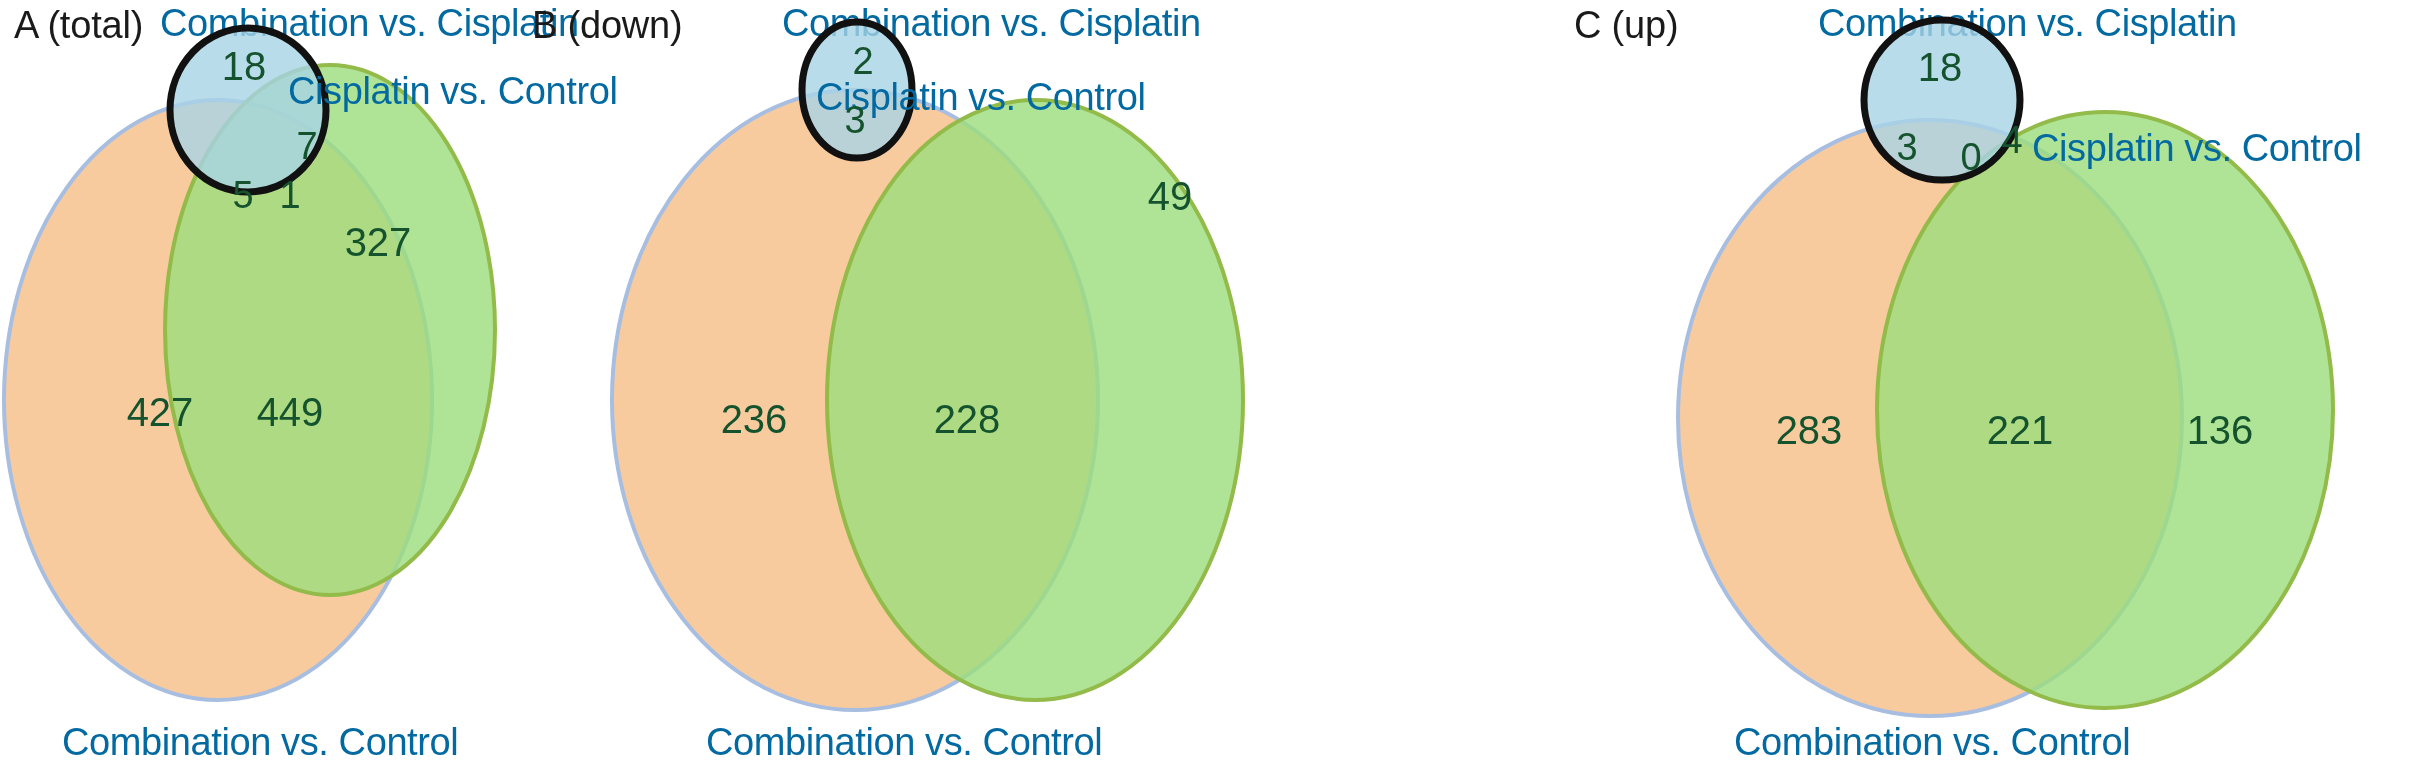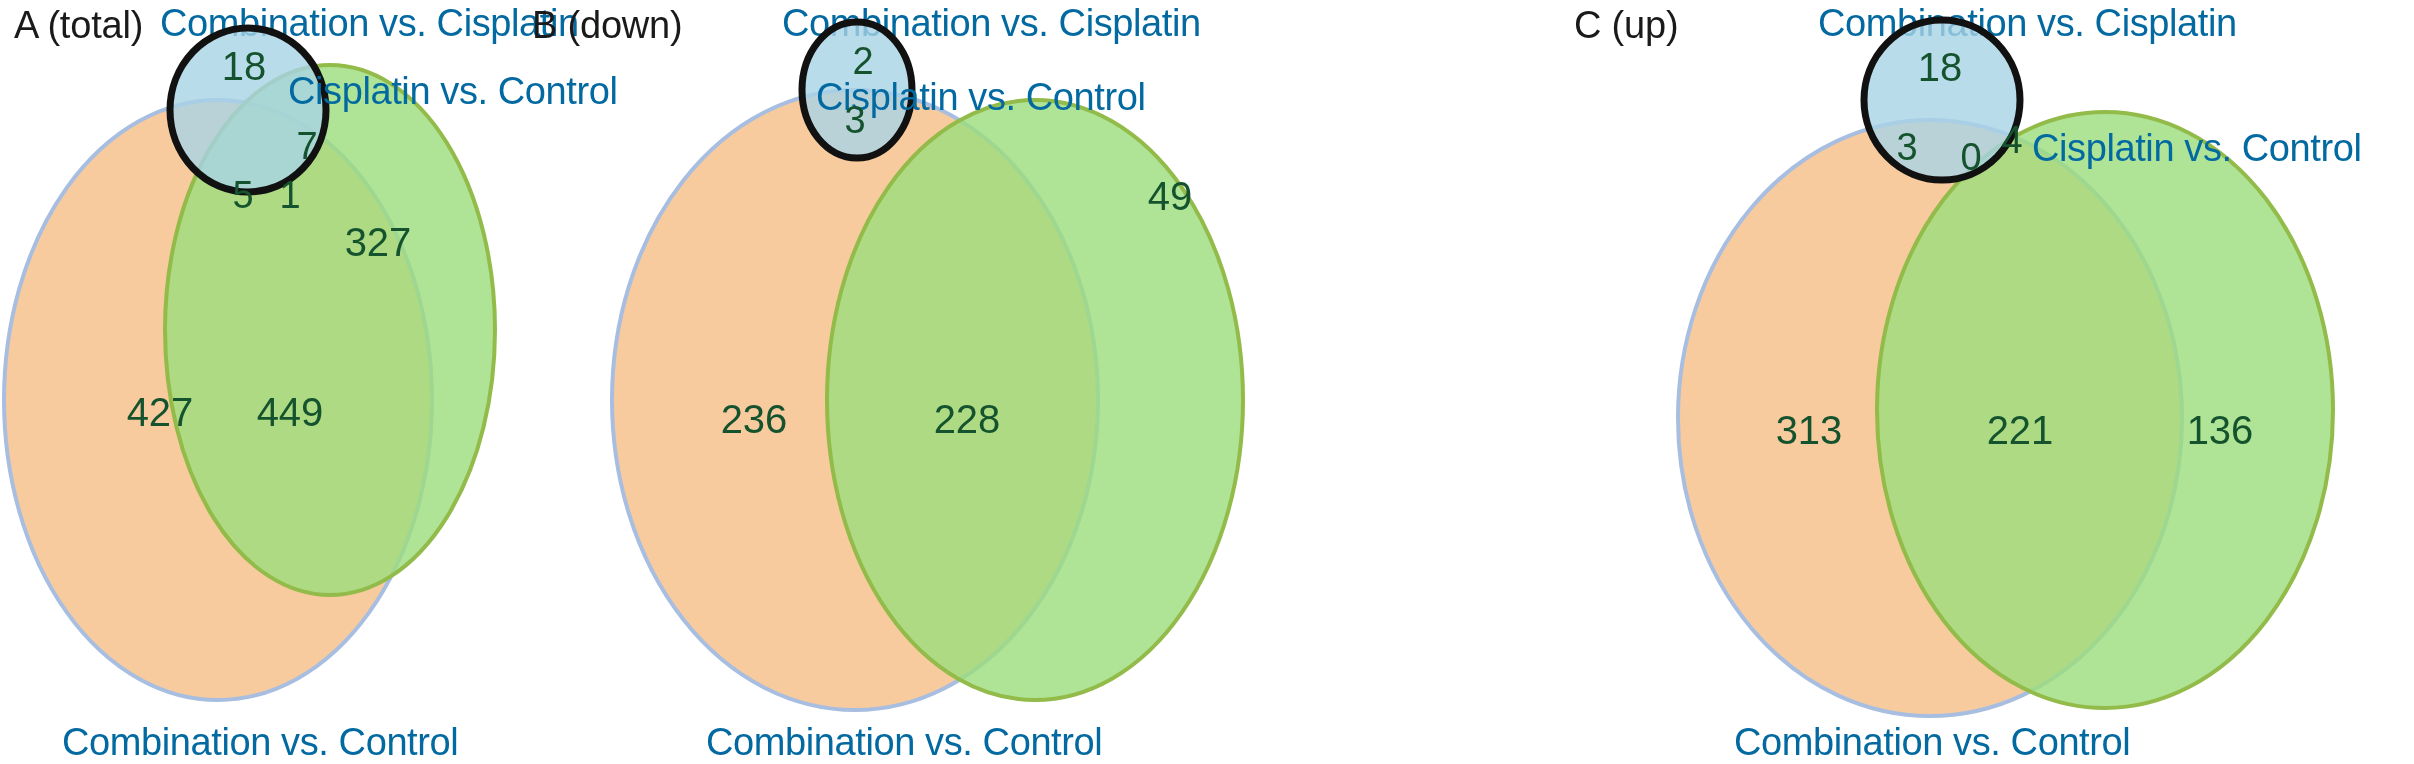--- a/index.html
+++ b/index.html
@@ -135,20 +135,20 @@
 
       <ellipse cx="382" cy="100" rx="78" ry="80" fill="#a8d3e6" fill-opacity="0.80" stroke="#111111" stroke-width="7"></ellipse>
     </svg>
 
     <div class="cap-label" style="left:472px; top:129px;">Cisplatin vs. Control</div>
 
     <div class="count" style="left:380px; top:67px;">18</div>
     <div class="count small" style="left:347px; top:147px;">3</div>
     <div class="count small" style="left:411px; top:157px;">0</div>
     <div class="count small" style="left:452px; top:140px;">4</div>
-    <div class="count" style="left:249px; top:430px;">313</div>
+    <div class="count" style="left:249px; top:430px;">283</div>
     <div class="count" style="left:460px; top:430px;">221</div>
     <div class="count" style="left:660px; top:430px;">136</div>
 
     <div class="cap-label" style="left:174px; top:723px;">Combination vs. Control</div>
   </div>
 
 </div>
 
 </body></html>

